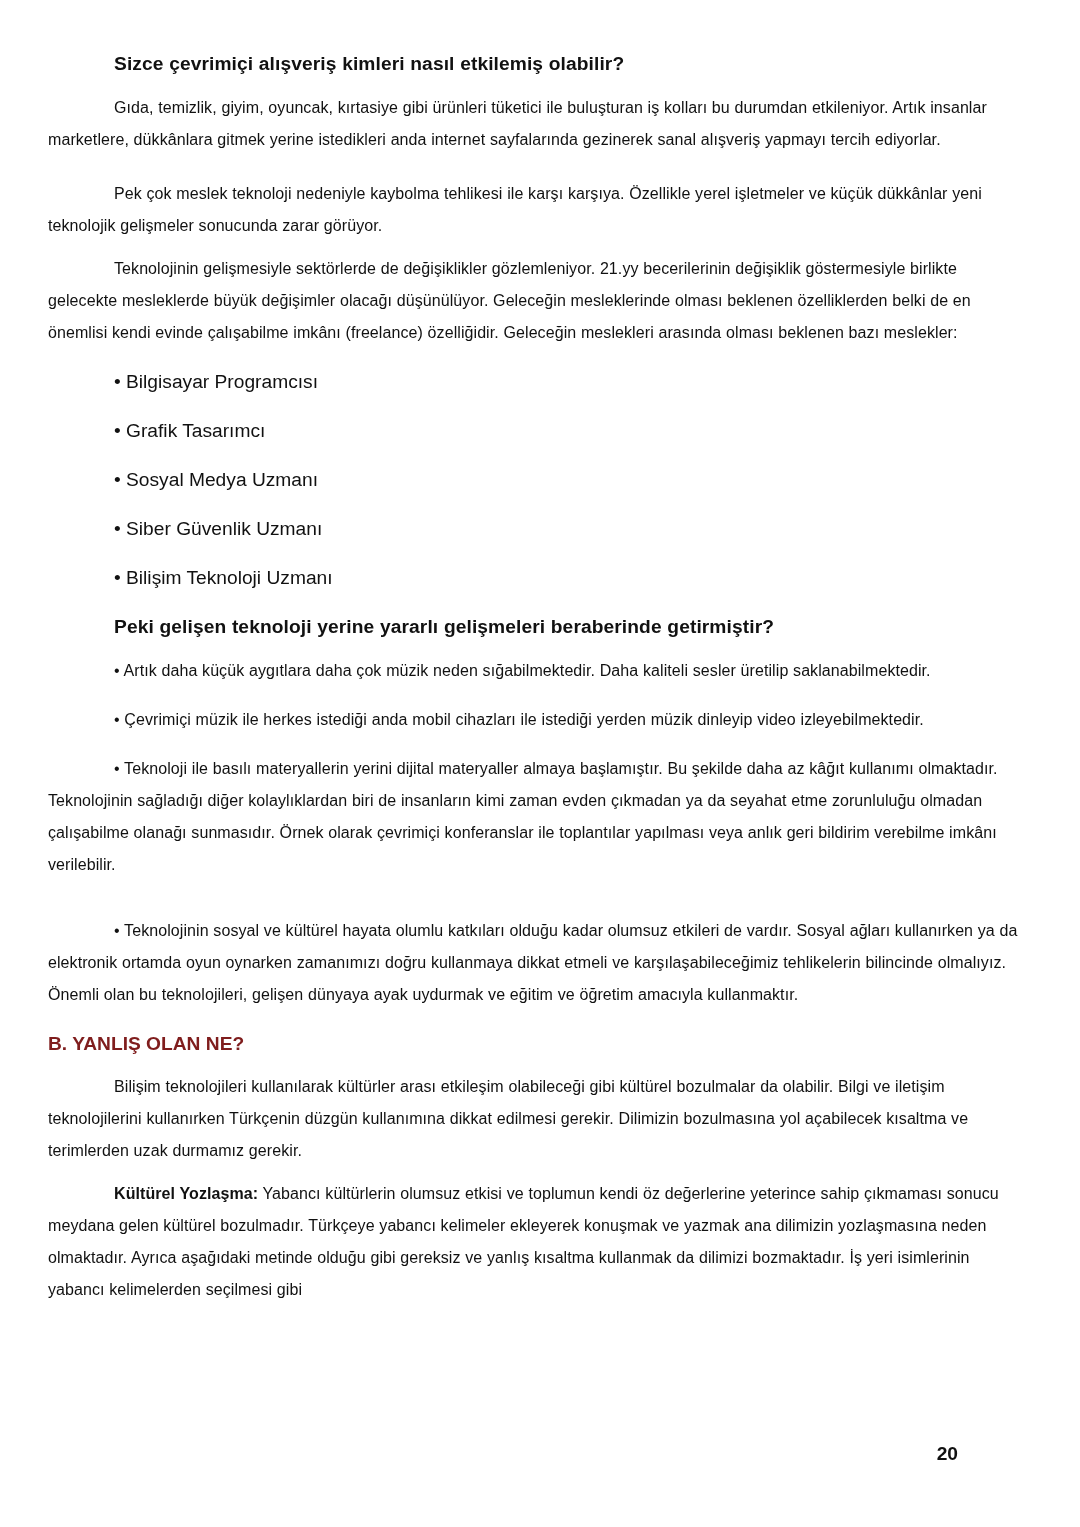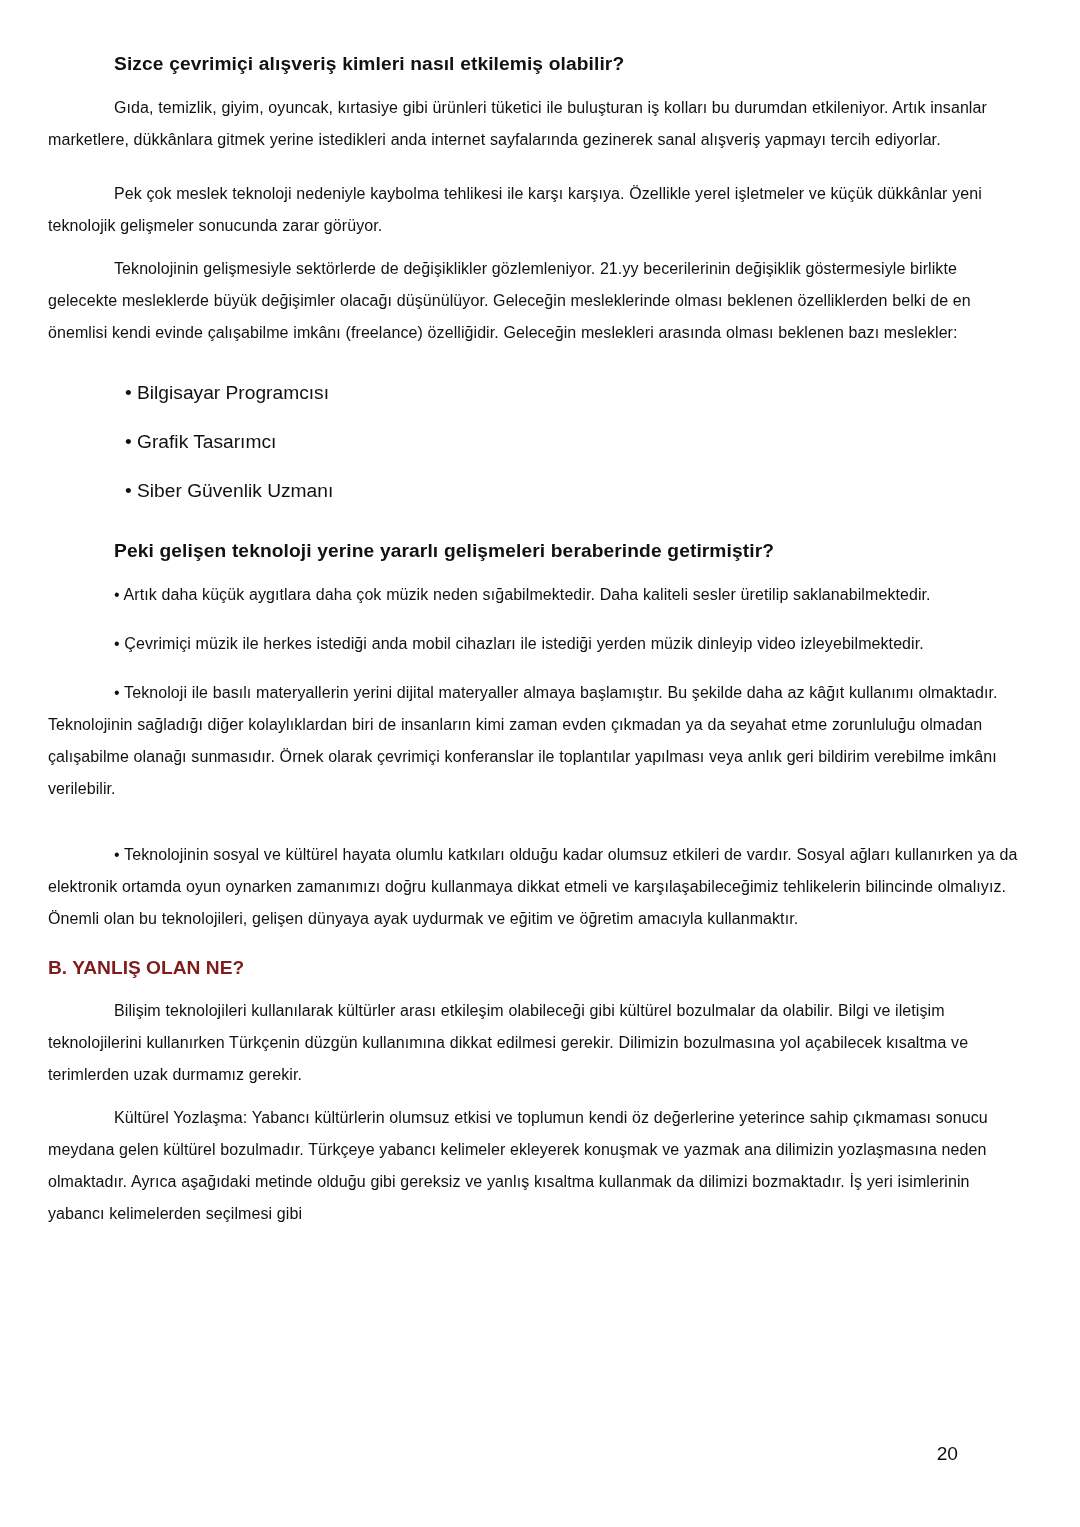--- a/index.html
+++ b/index.html
@@ -59,21 +59,21 @@
   }
 
   
   .para-bullet {
     text-indent: 66px;
   }
 
   
   .list {
     list-style: none;
-    margin: 11px;
+    margin: 0;
     padding: 0;
   }
   .list li {
     font-size: 19.2px;
     line-height: 32px;
     padding-left: 66px;
     margin: 0 0 17px 0;
     color: #111111;
   }
   .list li:last-child { margin-bottom: 0; }
@@ -83,30 +83,31 @@
 
   .section-head-red {
     color: #7f1d1d;
     font-weight: bold;
     font-size: 19.2px;
     line-height: 32px;
     margin: 0;
     text-indent: 0;
   }
 
-  .inline-bold { font-weight: normal; text-align: right; }
+  .inline-bold { font-weight: bold; text-align: right; }
 
   .page-number {
     position: absolute;
     right: 46px;
     top: 1440px;
     font-size: 19.2px;
     line-height: 28px;
     color: #111111;
     font-family: "Liberation Sans", sans-serif;
+    font-weight: bold;
   }
 </style>
 </head>
 <body>
 
 <div class="page">
   <div class="content">
 
     <p class="blk heading-q">Sizce çevrimiçi alışveriş kimleri nasıl etkilemiş olabilir?</p>
 
@@ -123,21 +124,23 @@
 
     <div class="gap-s"></div>
 
     <p class="blk para">Teknolojinin gelişmesiyle sektörlerde de değişiklikler gözlemleniyor. 21.yy becerilerinin değişiklik göstermesiyle birlikte gelecekte mesleklerde büyük değişimler olacağı düşünülüyor. Geleceğin mesleklerinde olması beklenen özelliklerden belki de en önemlisi kendi evinde çalışabilme imkânı (freelance) özelliğidir. Geleceğin meslekleri arasında olması beklenen bazı meslekler:</p>
 
     <div class="gap-m"></div>
 
     <ul class="list">
       <li>• Bilgisayar Programcısı</li>
       <li>• Grafik Tasarımcı</li>
+      <li>• Sosyal Medya Uzmanı</li>
       <li>• Siber Güvenlik Uzmanı</li>
+      <li>• Bilişim Teknoloji Uzmanı</li>
     </ul>
 
     <div class="gap-m"></div>
 
     <p class="blk heading-q">Peki gelişen teknoloji yerine yararlı gelişmeleri beraberinde getirmiştir?</p>
 
     <div class="gap-s"></div>
 
     <p class="blk para-bullet">• Artık daha küçük aygıtlara daha çok müzik neden sığabilmektedir. Daha kaliteli sesler üretilip saklanabilmektedir.</p>
 

